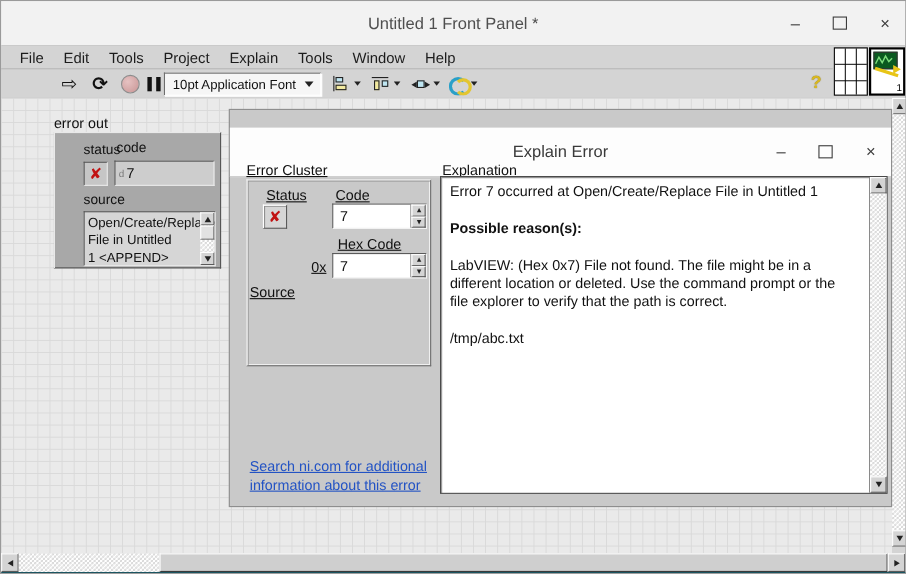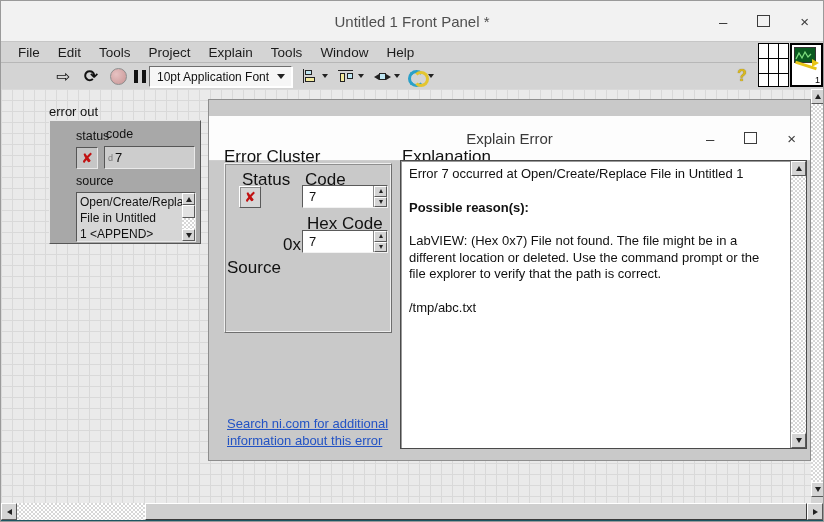--- a/index.html
+++ b/index.html
@@ -87,21 +87,21 @@
   .eo-sb .thumb{position:absolute;left:0;top:12px;width:13px;height:13px;background:#e2e2e2;
     border:1px solid;border-color:#fff #5a5a5a #5a5a5a #fff;box-sizing:border-box;}
   .eo-sb .trk{position:absolute;left:0;top:25px;width:13px;bottom:12px;}
 
   
   .dialog{left:207px;top:98px;width:603px;height:362px;background:#c9c9c9;border:1px solid #8e8e8e;box-sizing:border-box;z-index:5;}
   .dlg-titlebar{position:absolute;left:0;top:16px;width:100%;height:44px;background:#fdfdfd;border-bottom:1px solid #cfcfcf;
     display:flex;align-items:center;justify-content:center;}
   .dlg-titlebar .title{font-size:15px;color:#3a3a3a;}
   .dlg-controls{position:absolute;right:14px;top:0;height:44px;display:flex;align-items:center;gap:30px;}
-  .dlg-label{position:absolute;font-size:17px;color:#111;}
+  .dlg-label{position:absolute;font-size:13px;color:#111;text-decoration:underline;}
   .group-box{position:absolute;left:15px;top:63px;width:166px;height:168px;
     border:1px solid;border-color:#efefef #6e6e6e #6e6e6e #efefef;box-shadow:inset 1px 1px 0 #8f8f8f, inset -1px -1px 0 #efefef;}
   .dlg-status{position:absolute;left:30px;top:86px;width:22px;height:22px;background:#d6d6d6;
     border:1px solid;border-color:#fff #5a5a5a #5a5a5a #fff;box-shadow:inset 1px 1px 0 #8f8f8f;
     display:flex;align-items:center;justify-content:center;box-sizing:border-box;}
   .num-field{position:absolute;width:86px;height:23px;background:#fff;
     border:1px solid;border-color:#5a5a5a #f2f2f2 #f2f2f2 #5a5a5a;box-sizing:border-box;display:flex;align-items:center;}
   .num-field .val{font-size:13px;color:#111;padding-left:6px;flex:1;}
   .spin{width:13px;height:100%;display:flex;flex-direction:column;border-left:1px solid #8a8a8a;}
   .spin .sp{flex:1;background:#d4d4d4;display:flex;align-items:center;justify-content:center;

